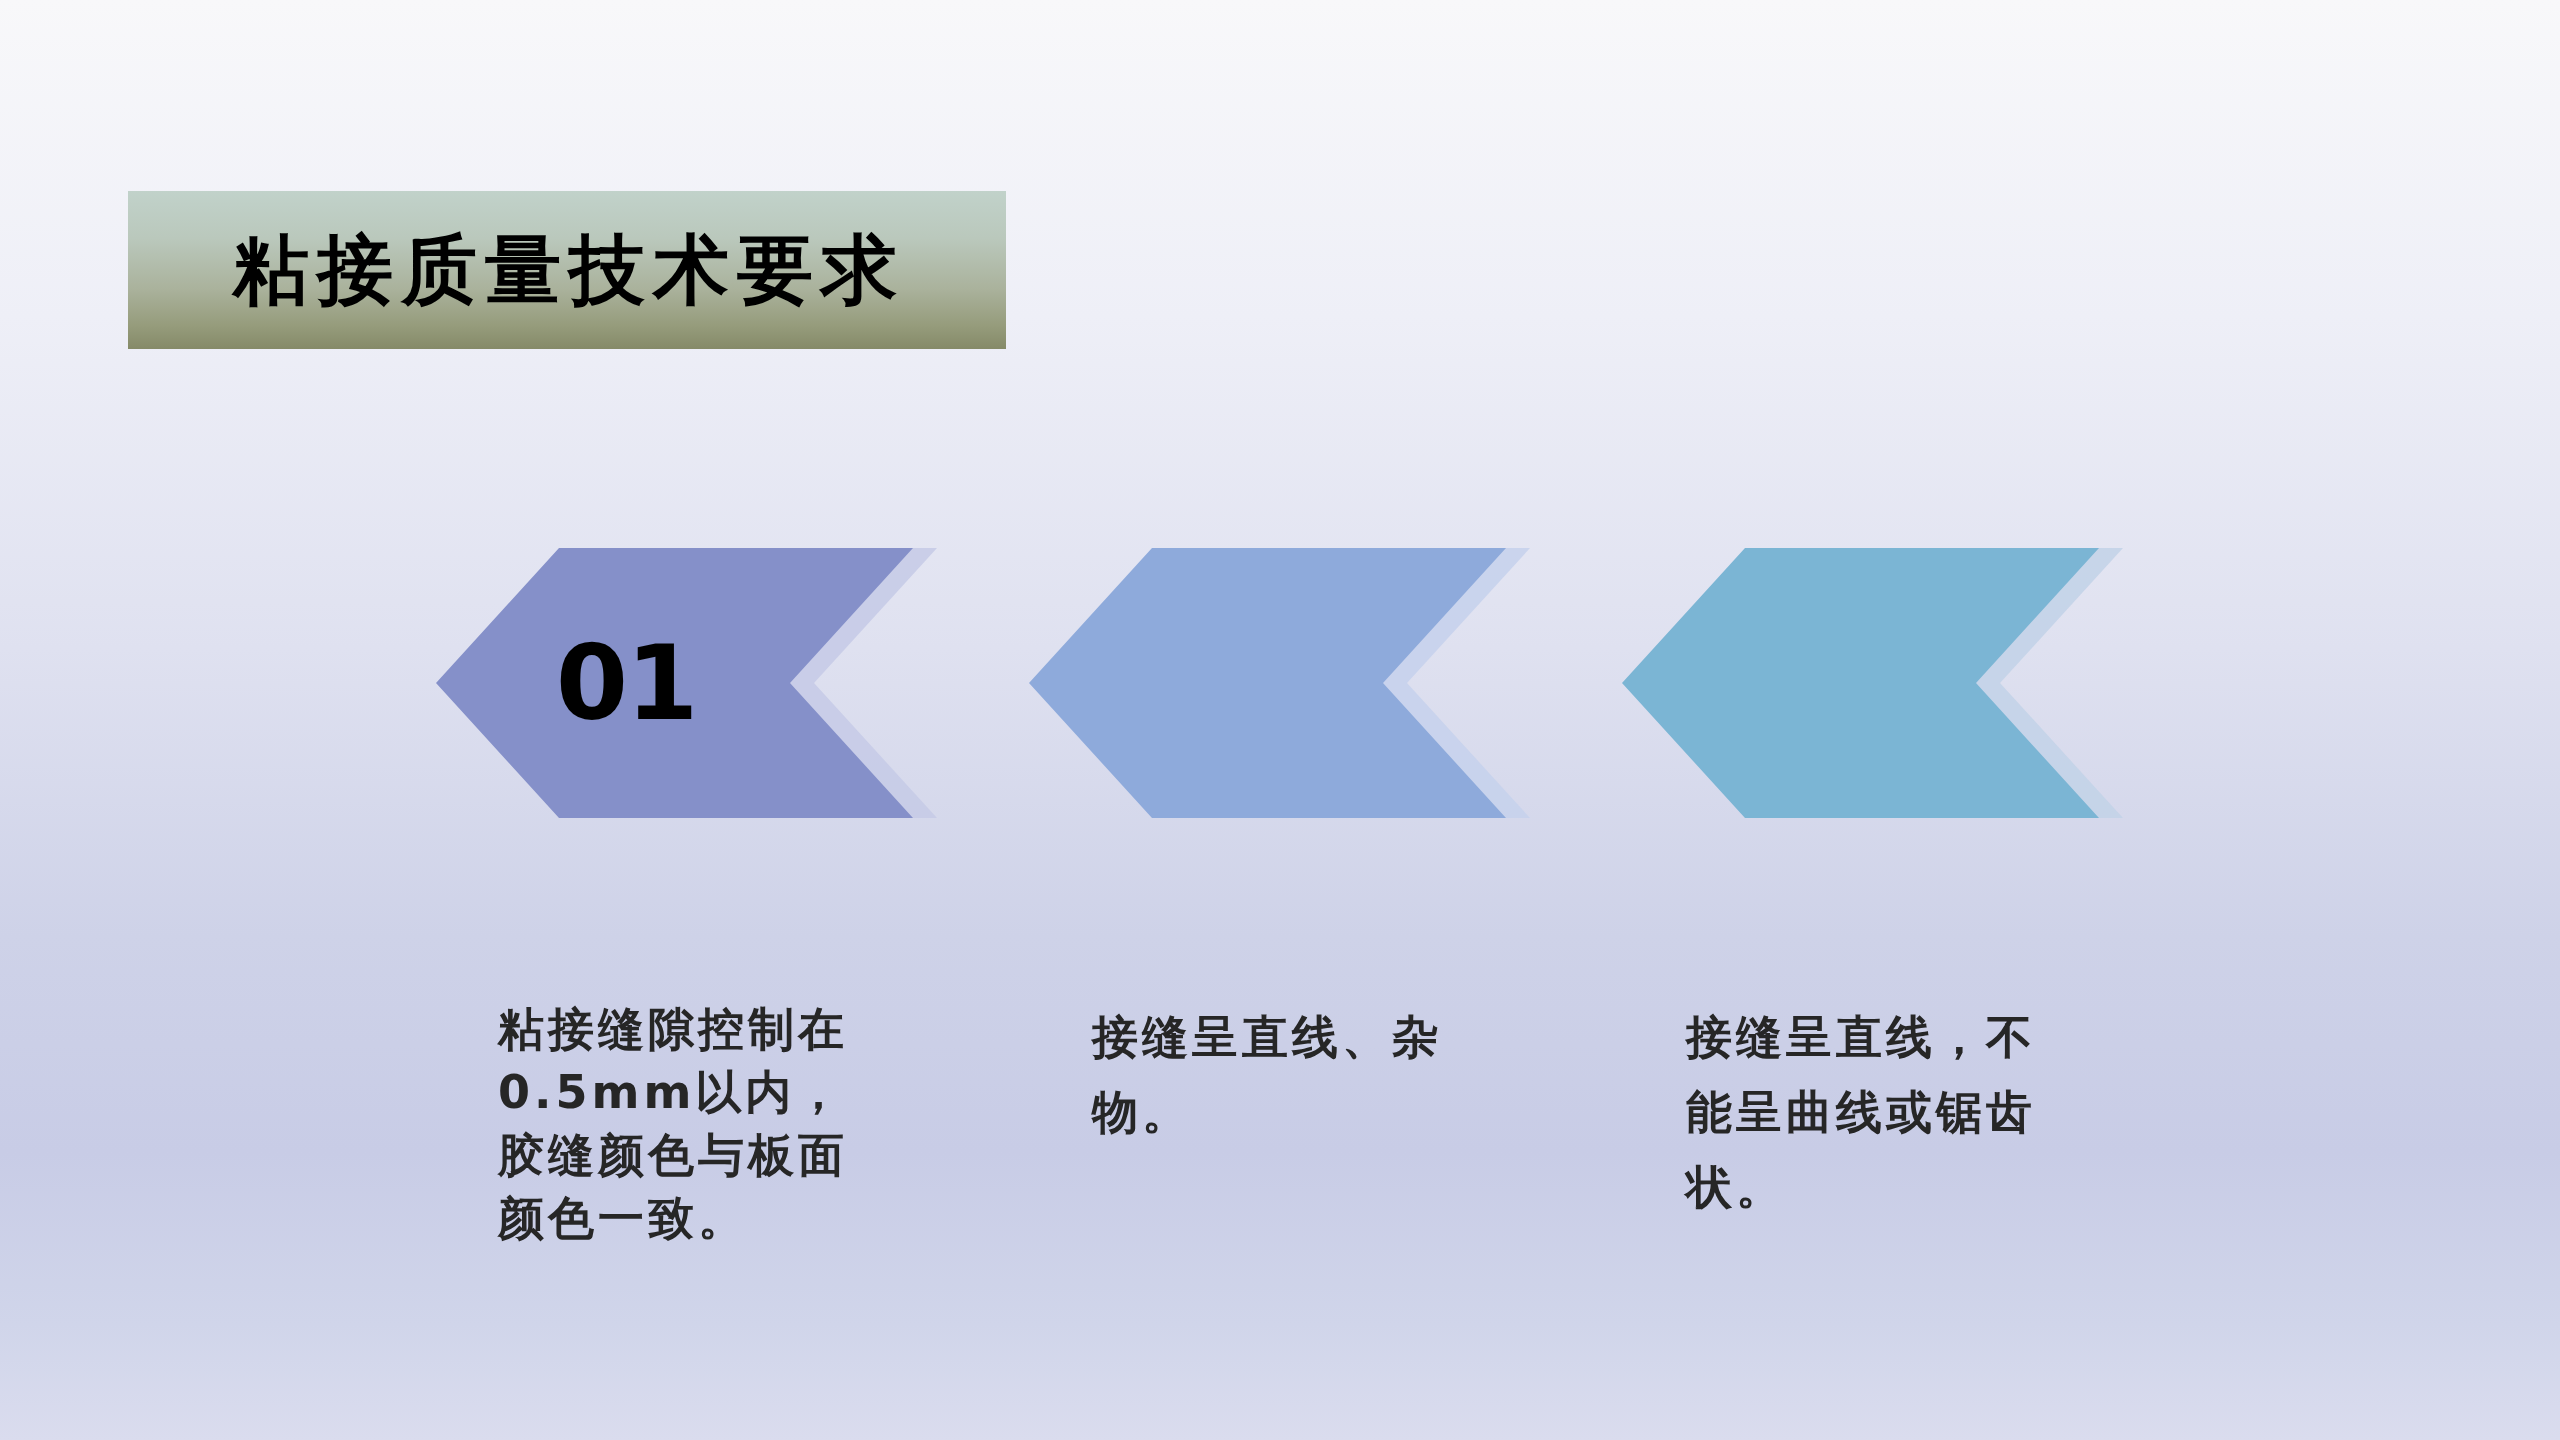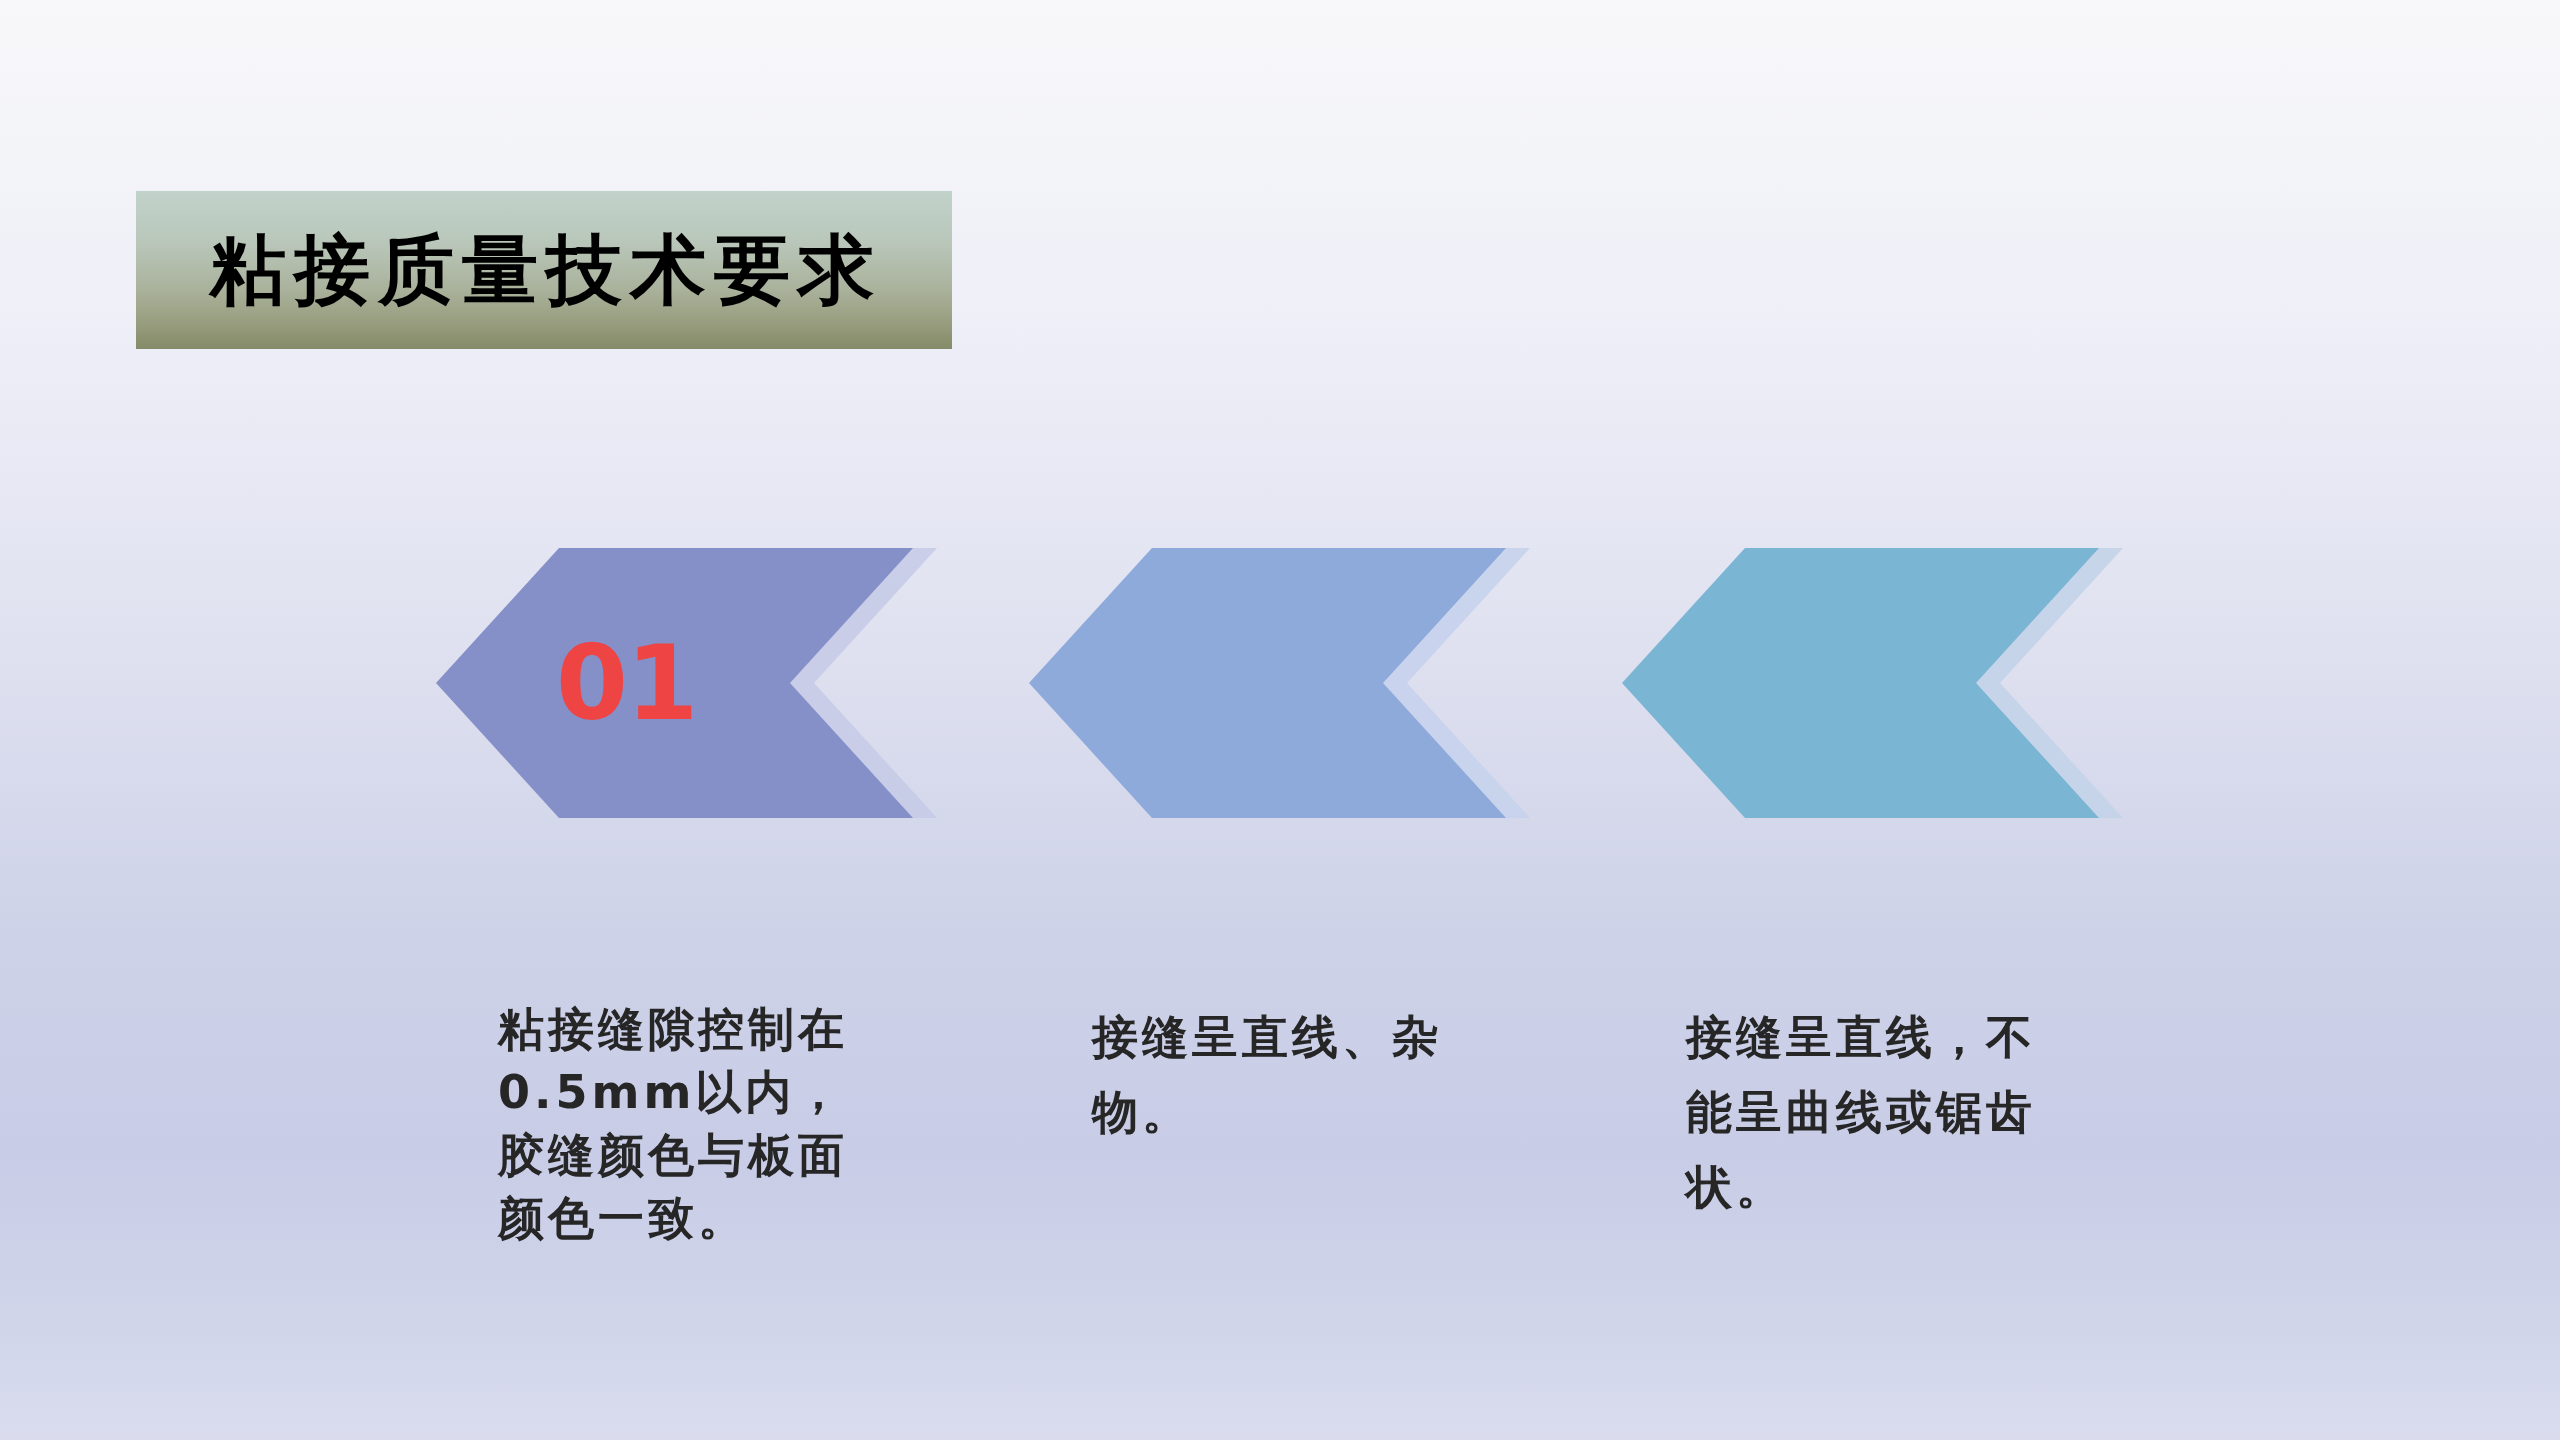--- a/index.html
+++ b/index.html
@@ -9,23 +9,23 @@
     body {
       width: 2560px;
       height: 1440px;
       position: relative;
       overflow: hidden;
       background: linear-gradient(180deg, #f8f8fa 0%, #eeeff7 22%, #dfe1f0 45%, #ced2e8 65%, #c8cce6 80%, #d0d5ea 92%, #dadcee 100%);
       font-family: "DejaVu Sans", "Liberation Sans", sans-serif;
     }
     .title-box {
       position: absolute;
-      left: 136px;
+      left: 128px;
       top: 191px;
-      width: 816px;
+      width: 878px;
       height: 158px;
       background: linear-gradient(180deg, #c1d2ca 0%, #bac8bc 30%, #aab29c 62%, #969c7c 85%, #858a68 100%);
       display: flex;
       align-items: center;
       justify-content: center;
     }
     .title-text {
       font-family: "DejaVu Sans", "Liberation Sans", sans-serif;
       font-weight: bold;
       font-size: 76px;
@@ -50,21 +50,21 @@
     }
     .chev-num {
       position: absolute;
       left: 80px;
       top: 0;
       width: 220px;
       height: 270px;
       display: flex;
       align-items: center;
       justify-content: center;
-      color: #ef4444;
+      color: #000000;
       font-family: "DejaVu Sans", "Liberation Sans", sans-serif;
       font-weight: bold;
       font-size: 104px;
       line-height: 1;
       letter-spacing: -2px;
     }
     .desc {
       position: absolute;
       top: 950px;
       width: 372px;

